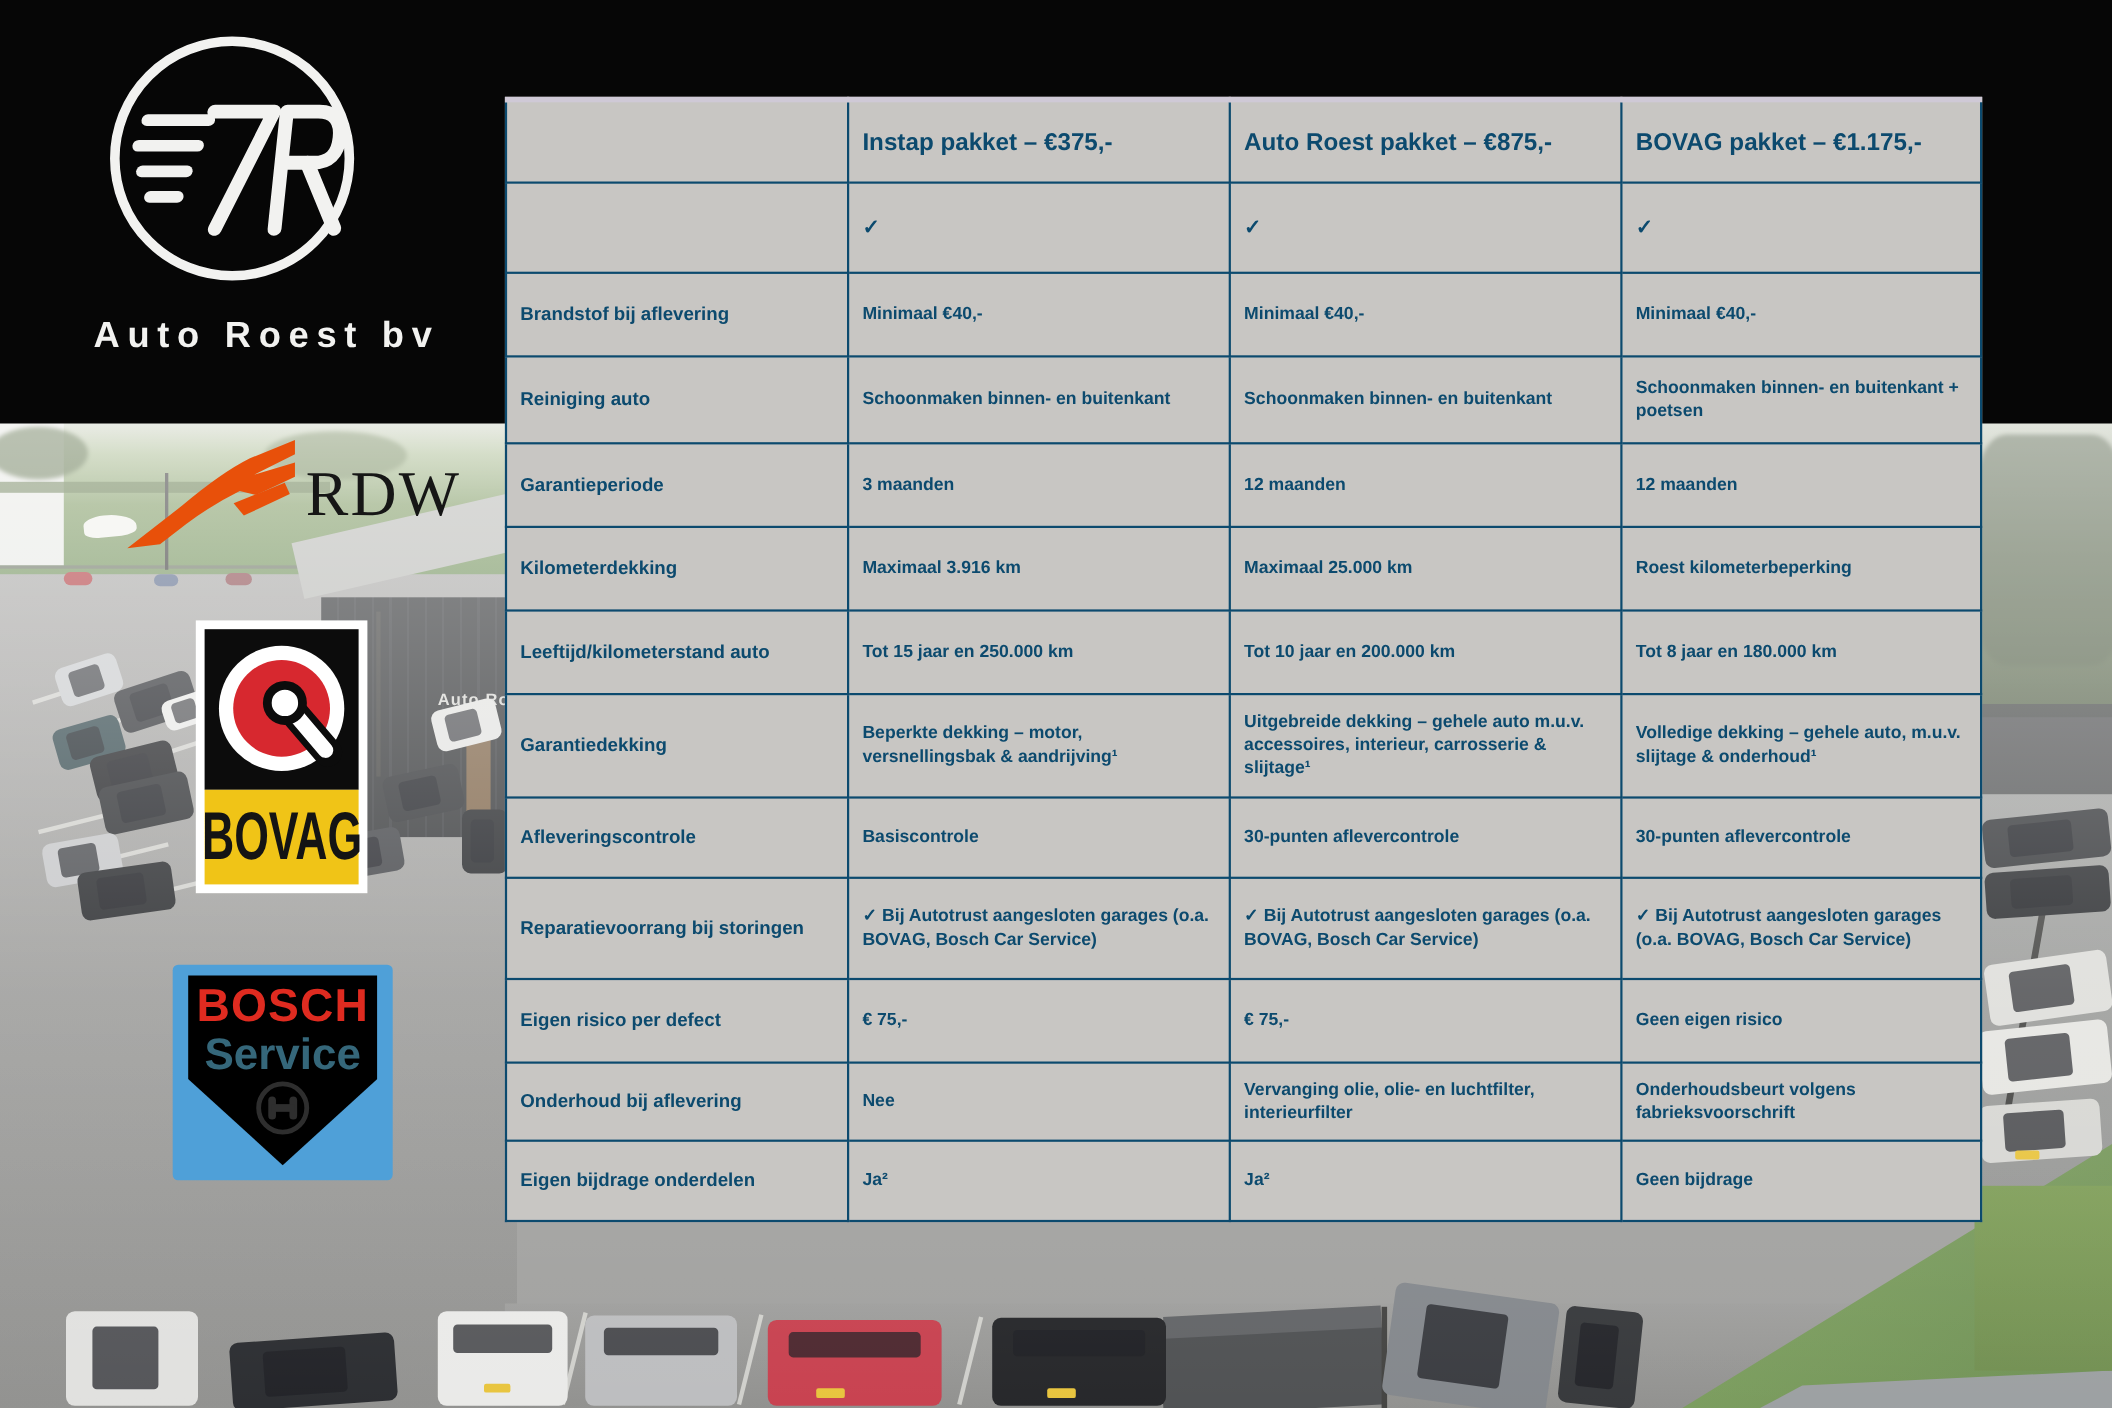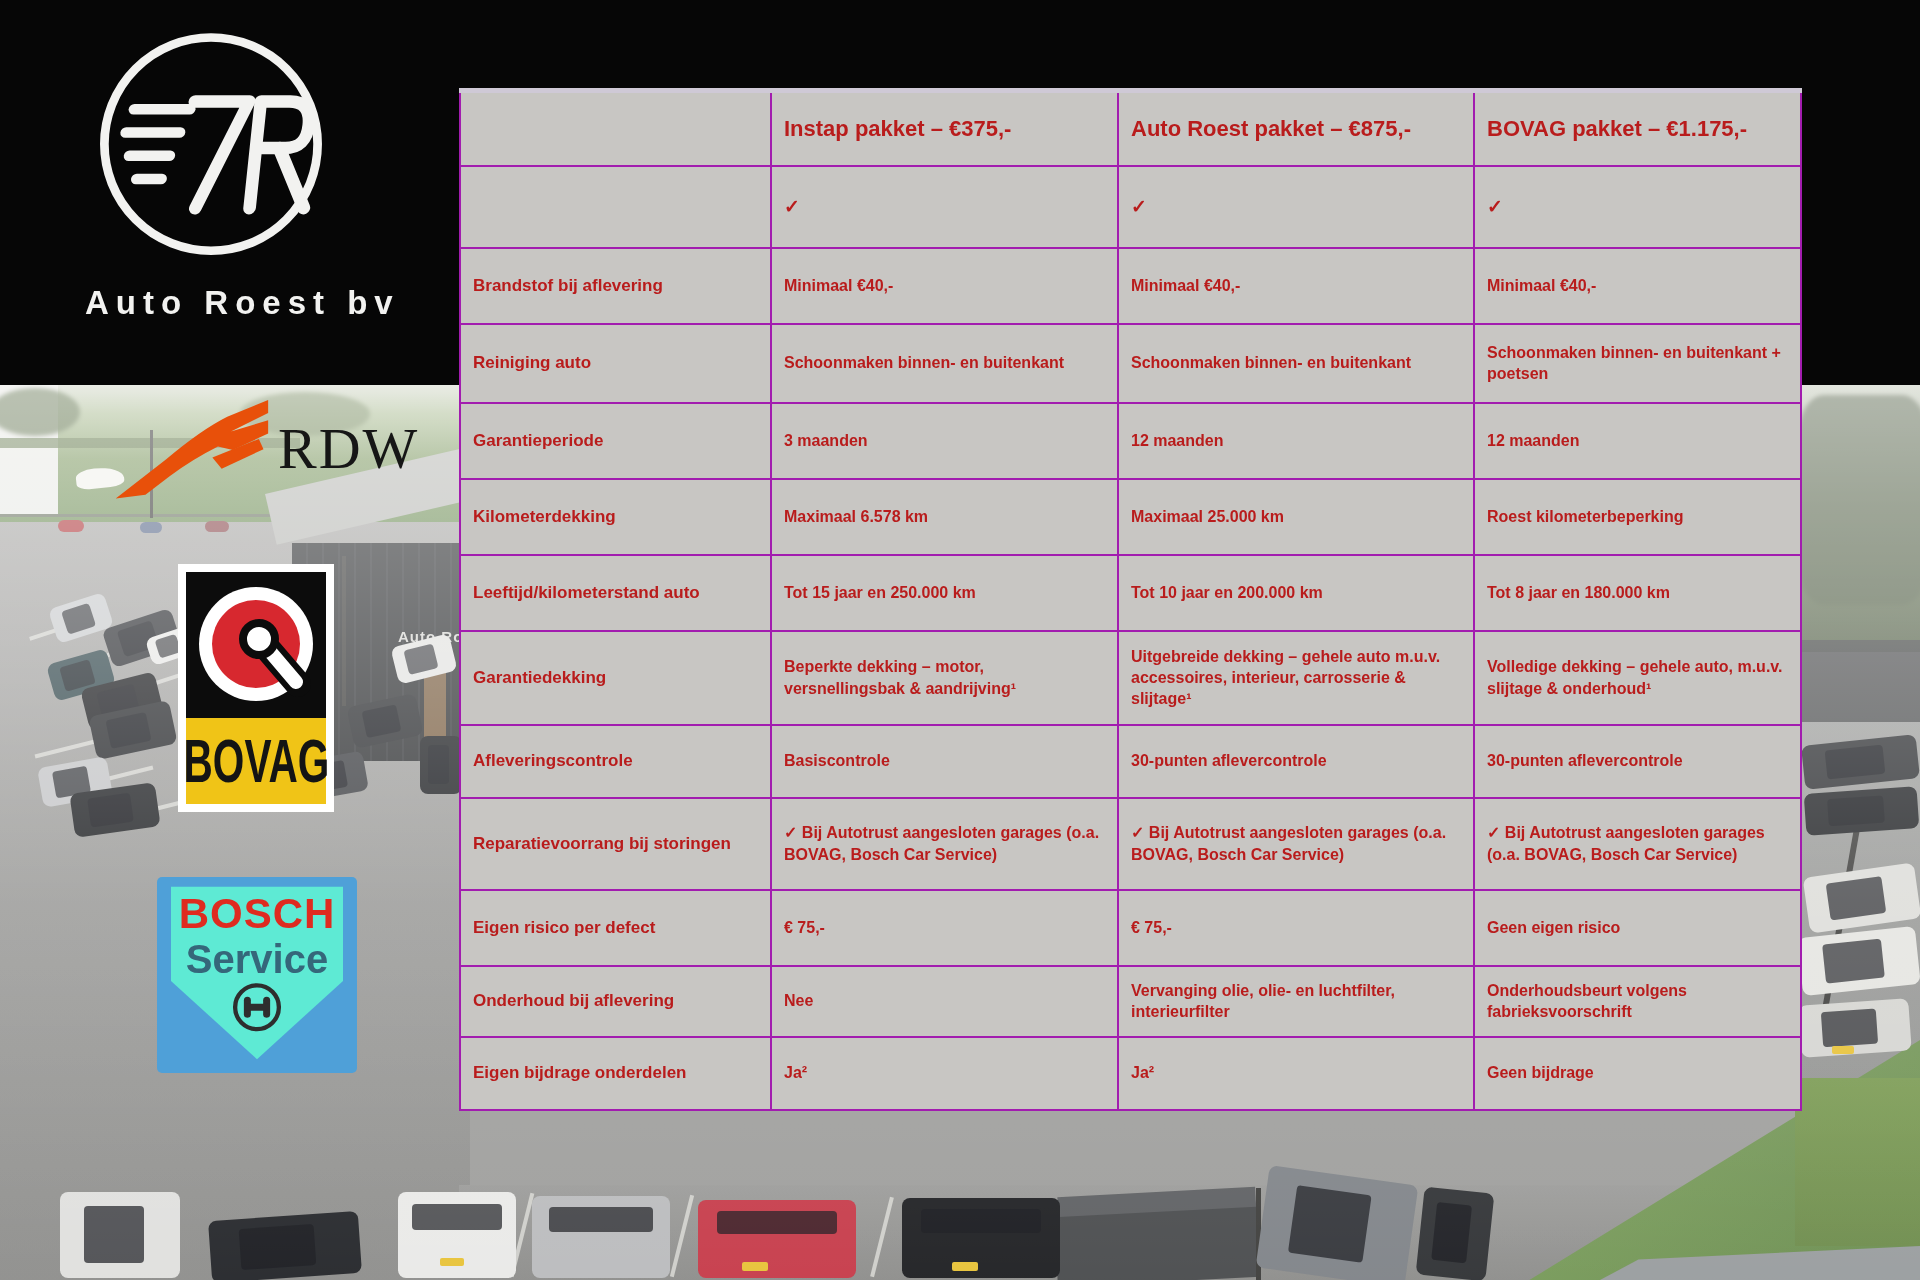--- a/index.html
+++ b/index.html
@@ -37,29 +37,29 @@
   
   .brand{position:absolute;left:85px;top:22px;width:345px;z-index:20;text-align:left;}
   .brand-name{margin-top:6px;color:#f2f2f0;font-size:33px;font-weight:bold;letter-spacing:7px;white-space:nowrap;}
   .rdw{position:absolute;left:112px;top:398px;z-index:20;display:flex;align-items:flex-start;}
   .rdw-text{font-family:"Liberation Serif",serif;color:#161616;font-size:58px;line-height:1;margin-left:8px;margin-top:22px;letter-spacing:2px;}
   .bovag{position:absolute;left:178px;top:564px;width:156px;height:248px;background:#fff;z-index:20;box-sizing:border-box;padding:8px;}
   .bovag-top{width:140px;height:146px;background:#0c0c0c;}
   .bovag-band{width:140px;height:86px;background:#F0C417;display:flex;align-items:center;justify-content:center;}
   .bovag-word{color:#141414;font-size:52px;font-weight:bold;transform:scale(.78,1.18);letter-spacing:0px;white-space:nowrap;}
   .bosch{position:absolute;left:157px;top:877px;width:200px;height:196px;background:#4FA0D8;border-radius:5px;z-index:20;}
-  .bosch-shield{position:absolute;left:0;top:0;width:100%;height:100%;background:#5eead4;
+  .bosch-shield{position:absolute;left:0;top:0;width:100%;height:100%;background:#000000;
     clip-path:polygon(7% 5%,93% 5%,93% 53%,50% 93%,7% 53%);display:flex;flex-direction:column;align-items:center;}
   .bosch-word{color:#DF2B20;font-size:42px;font-weight:bold;letter-spacing:1px;margin-top:16px;line-height:1;}
   .bosch-sub{color:#35677A;font-size:40px;font-weight:bold;line-height:1;margin-top:4px;}
 
   
   table.pakket{position:absolute;left:459px;top:88px;width:1341px;z-index:40;border-collapse:collapse;table-layout:fixed;
     background:#C8C6C3;border:2px solid #5c5c5a;border-top:5px solid #CFC9D6;}
-  table.pakket th,table.pakket td{border:2px solid #a21caf;padding:6px 10px 6px 12px;vertical-align:middle;text-align:left;color:#b91c1c;box-sizing:border-box;}
+  table.pakket th,table.pakket td{border:2px solid #0c4a6e;padding:6px 10px 6px 12px;vertical-align:middle;text-align:left;color:#0c4a6e;box-sizing:border-box;}
   table.pakket th{font-size:22px;font-weight:bold;}
   .c-label{font-size:17px;font-weight:bold;white-space:nowrap;overflow:hidden;}
   .c-val{font-size:16px;font-weight:bold;line-height:1.32;}
   .check-cell{font-size:19px;font-weight:bold;}
 
   
   .car{position:absolute;z-index:3;border-radius:8px;}
   .car .win{position:absolute;background:rgba(18,20,25,.72);border-radius:4px;}
   .pline{position:absolute;background:#d8d8d4;z-index:2;opacity:.85;}
   .plate{position:absolute;background:#e7c133;border-radius:2px;z-index:4;}
@@ -283,21 +283,21 @@
           <td class="c-val">Schoonmaken binnen- en buitenkant + poetsen</td>
         </tr>
         <tr style="height: 76px;">
           <td class="c-label">Garantieperiode</td>
           <td class="c-val">3 maanden</td>
           <td class="c-val">12 maanden</td>
           <td class="c-val">12 maanden</td>
         </tr>
         <tr style="height: 76px;">
           <td class="c-label">Kilometerdekking</td>
-          <td class="c-val">Maximaal 6.578 km</td>
+          <td class="c-val">Maximaal 3.916 km</td>
           <td class="c-val">Maximaal 25.000 km</td>
           <td class="c-val">Roest kilometerbeperking</td>
         </tr>
         <tr style="height: 76px;">
           <td class="c-label">Leeftijd/kilometerstand auto</td>
           <td class="c-val">Tot 15 jaar en 250.000 km</td>
           <td class="c-val">Tot 10 jaar en 200.000 km</td>
           <td class="c-val">Tot 8 jaar en 180.000 km</td>
         </tr>
         <tr style="height: 94px;">

